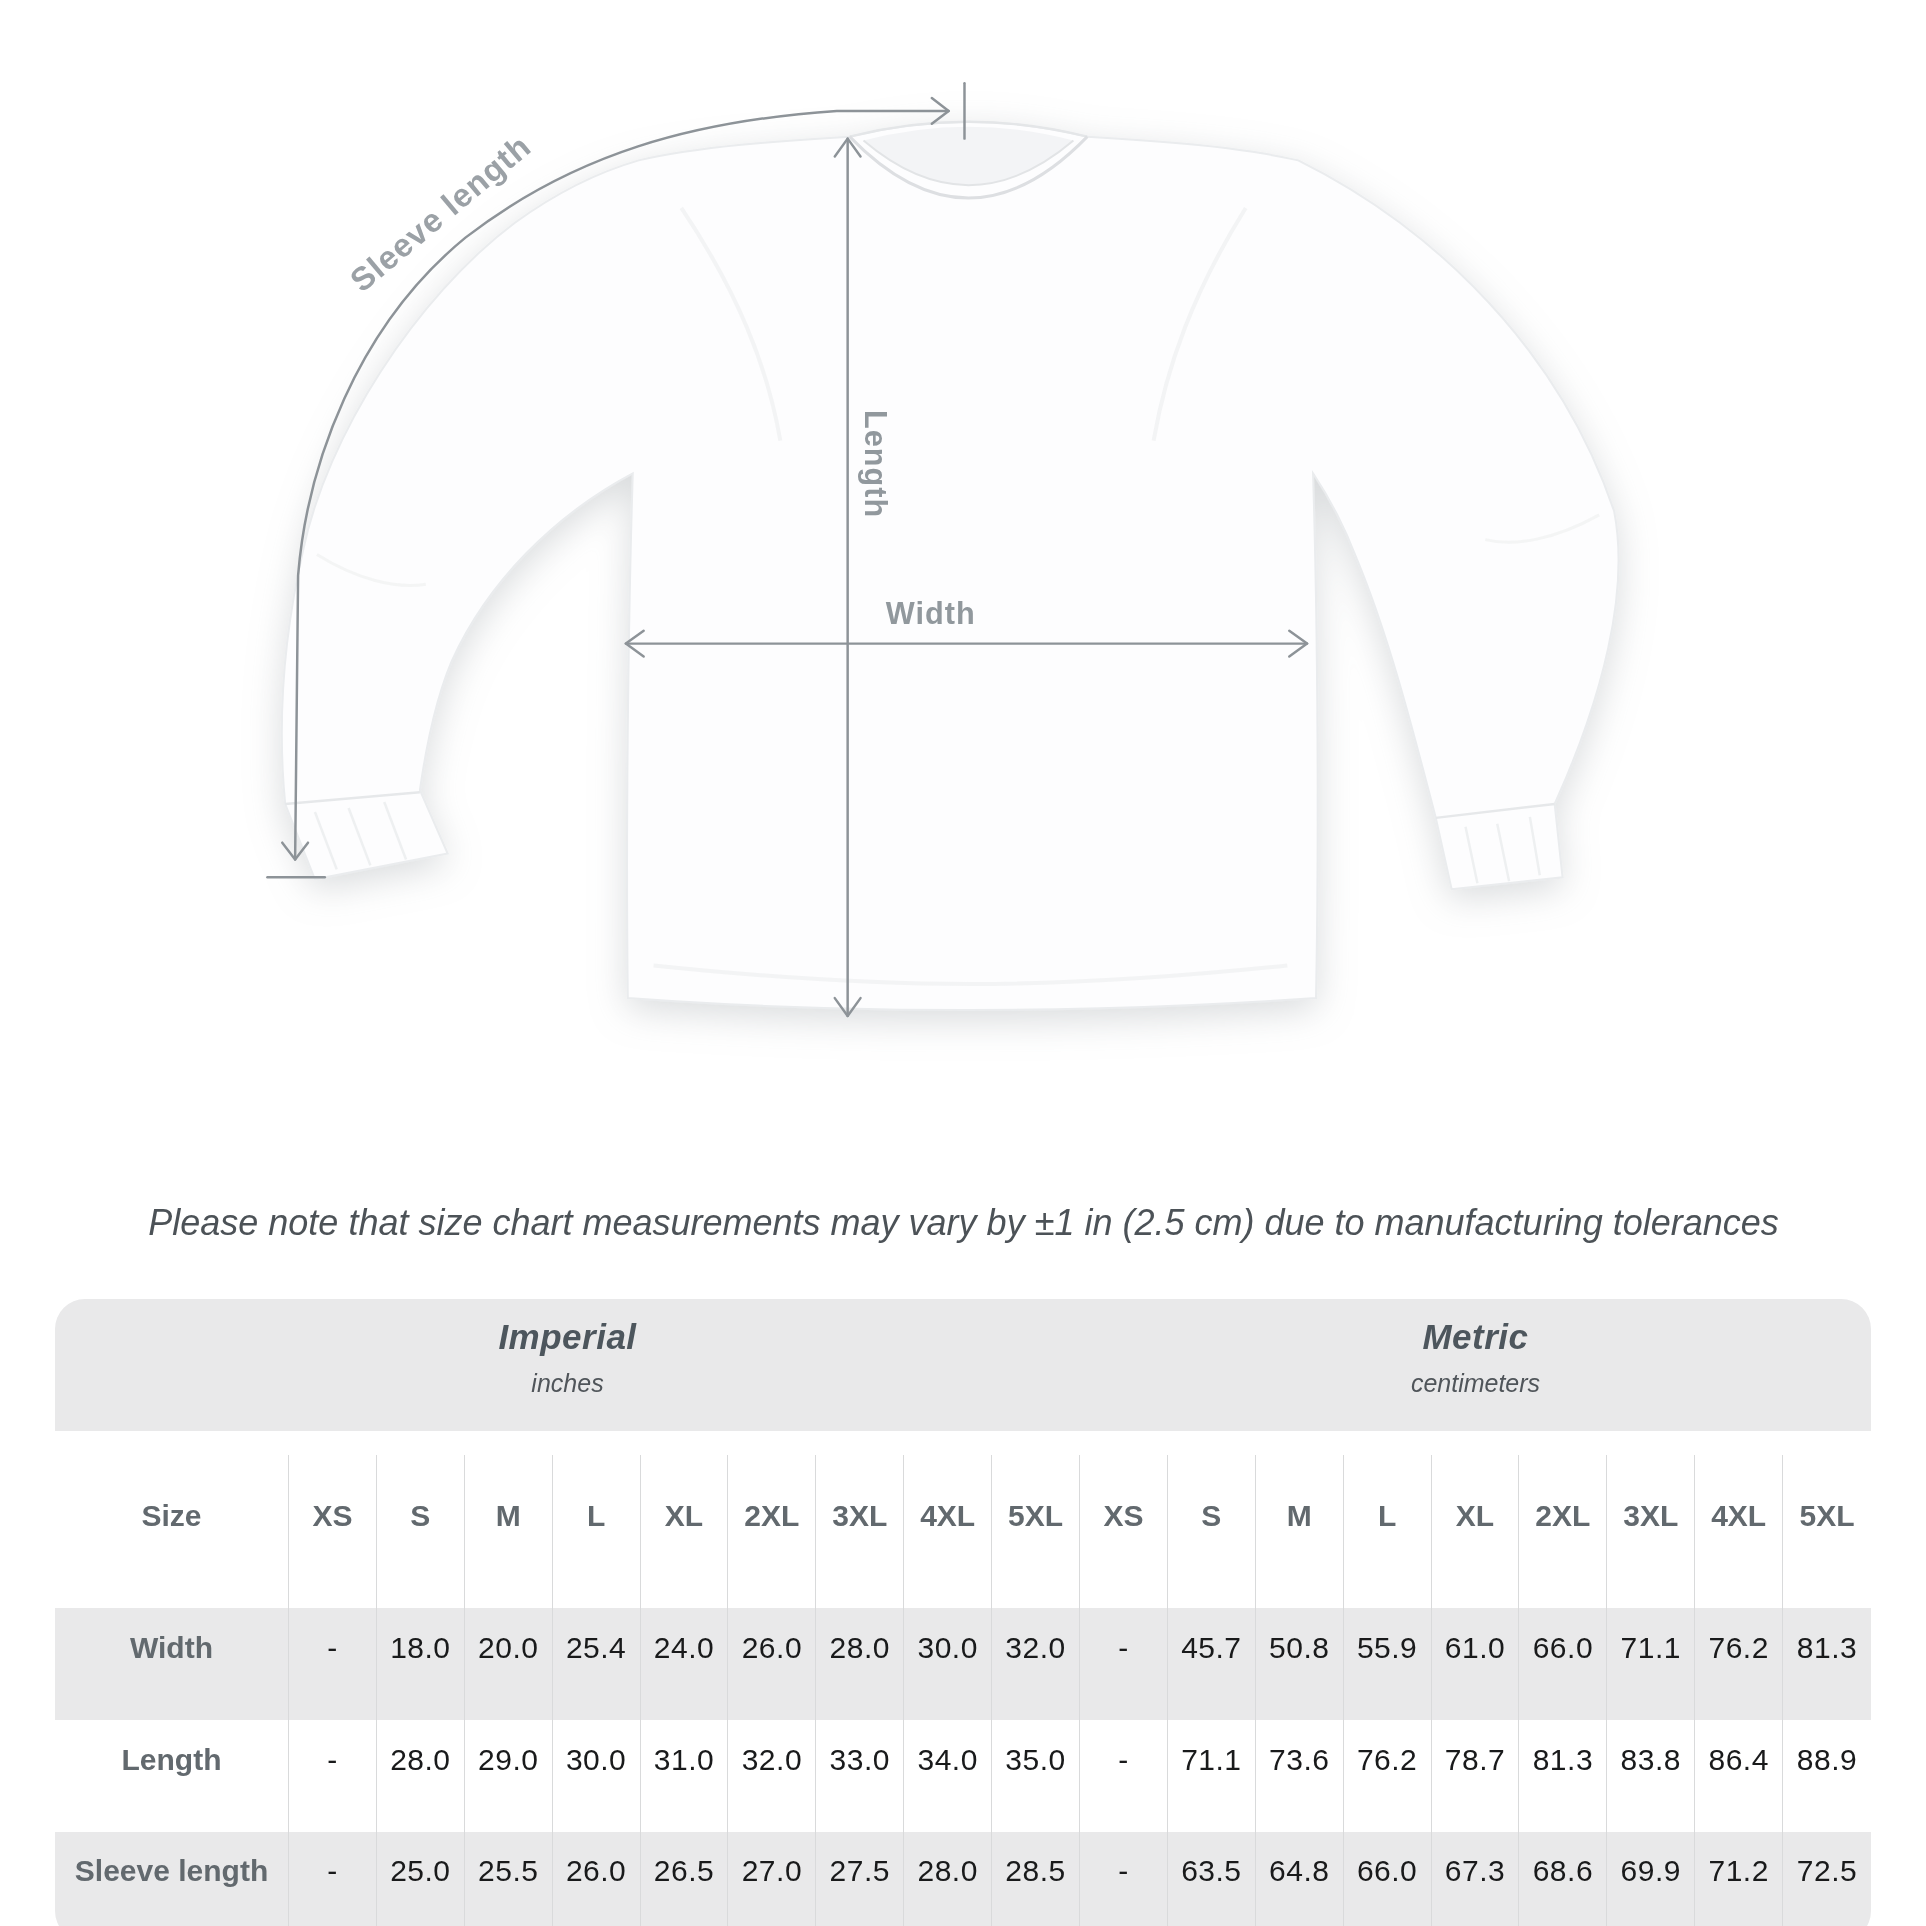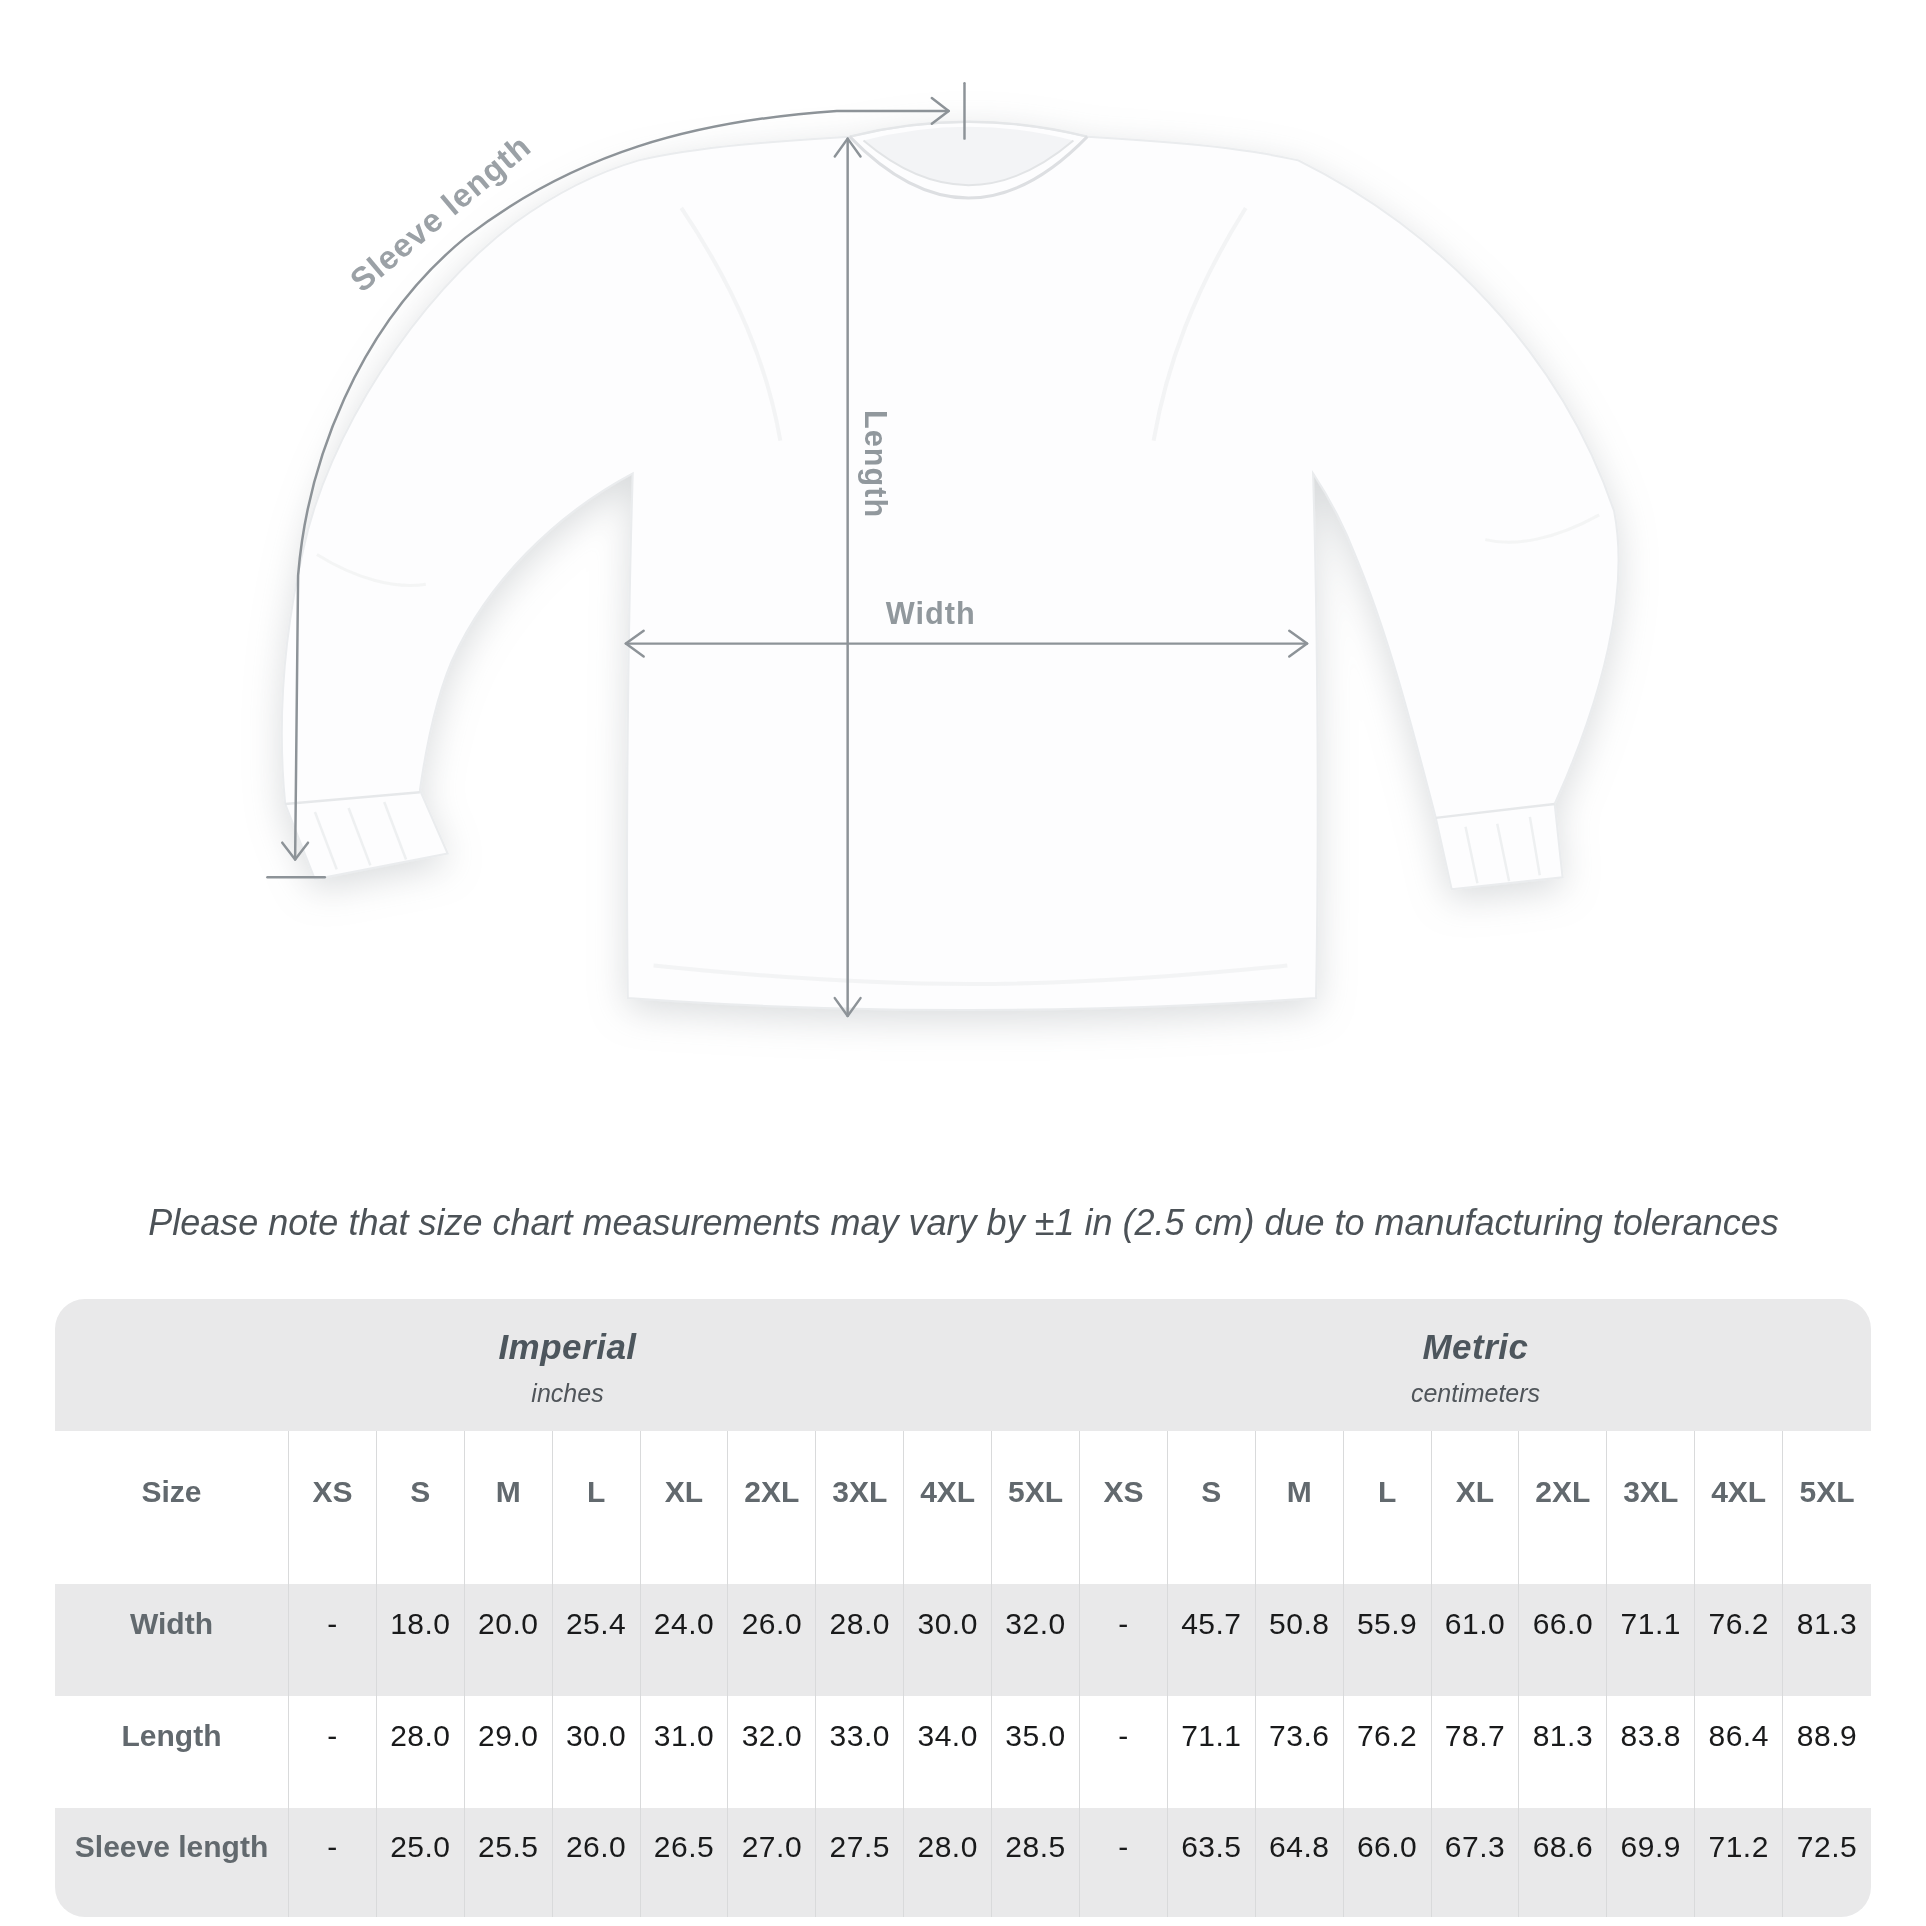--- a/index.html
+++ b/index.html
@@ -17,30 +17,30 @@
     font-size:36px;font-style:italic;color:#4c5257;
   }
   .size-table{
     position:absolute;left:55px;top:1299px;width:1816px;
   }
   .unit-row{
     display:flex;background:#e9e9ea;border-radius:30px 30px 0 0;height:132px;
   }
   .unit-cell{
     display:flex;flex-direction:column;align-items:center;justify-content:flex-start;
-    padding-top:28px;box-sizing:border-box;
+    padding-top:18px;box-sizing:border-box;
   }
   .unit-cell.imp{width:1025px;}
   .unit-cell.met{width:791px;}
   .unit-name{font-size:35px;font-weight:bold;font-style:italic;color:#4d565d;letter-spacing:0.5px;}
   .unit-sub{font-size:25px;font-style:italic;color:#50555a;margin-top:12px;}
   .grid-row{
     display:grid;grid-template-columns:234px repeat(18,1fr);
   }
-  .grid-row.head-row{height:153px;background:#ffffff;}
+  .grid-row.head-row{height:153px;background:#ffffff;margin-top:24px;}
   .grid-row.data-row{height:112px;background:#ffffff;}
   .grid-row.shade{background:#e9e9ea;}
   .grid-row.last{height:109px;border-radius:0 0 30px 30px;overflow:hidden;}
   .cell{
     display:flex;align-items:center;justify-content:center;
     box-sizing:border-box;border-right:1px solid #d9dadb;padding-bottom:32px;
   }
   .cell:last-child{border-right:none;}
   .cell.hd{font-size:30px;font-weight:bold;color:#62696e;}
   .cell.lab{font-size:30px;font-weight:bold;color:#62696e;}

